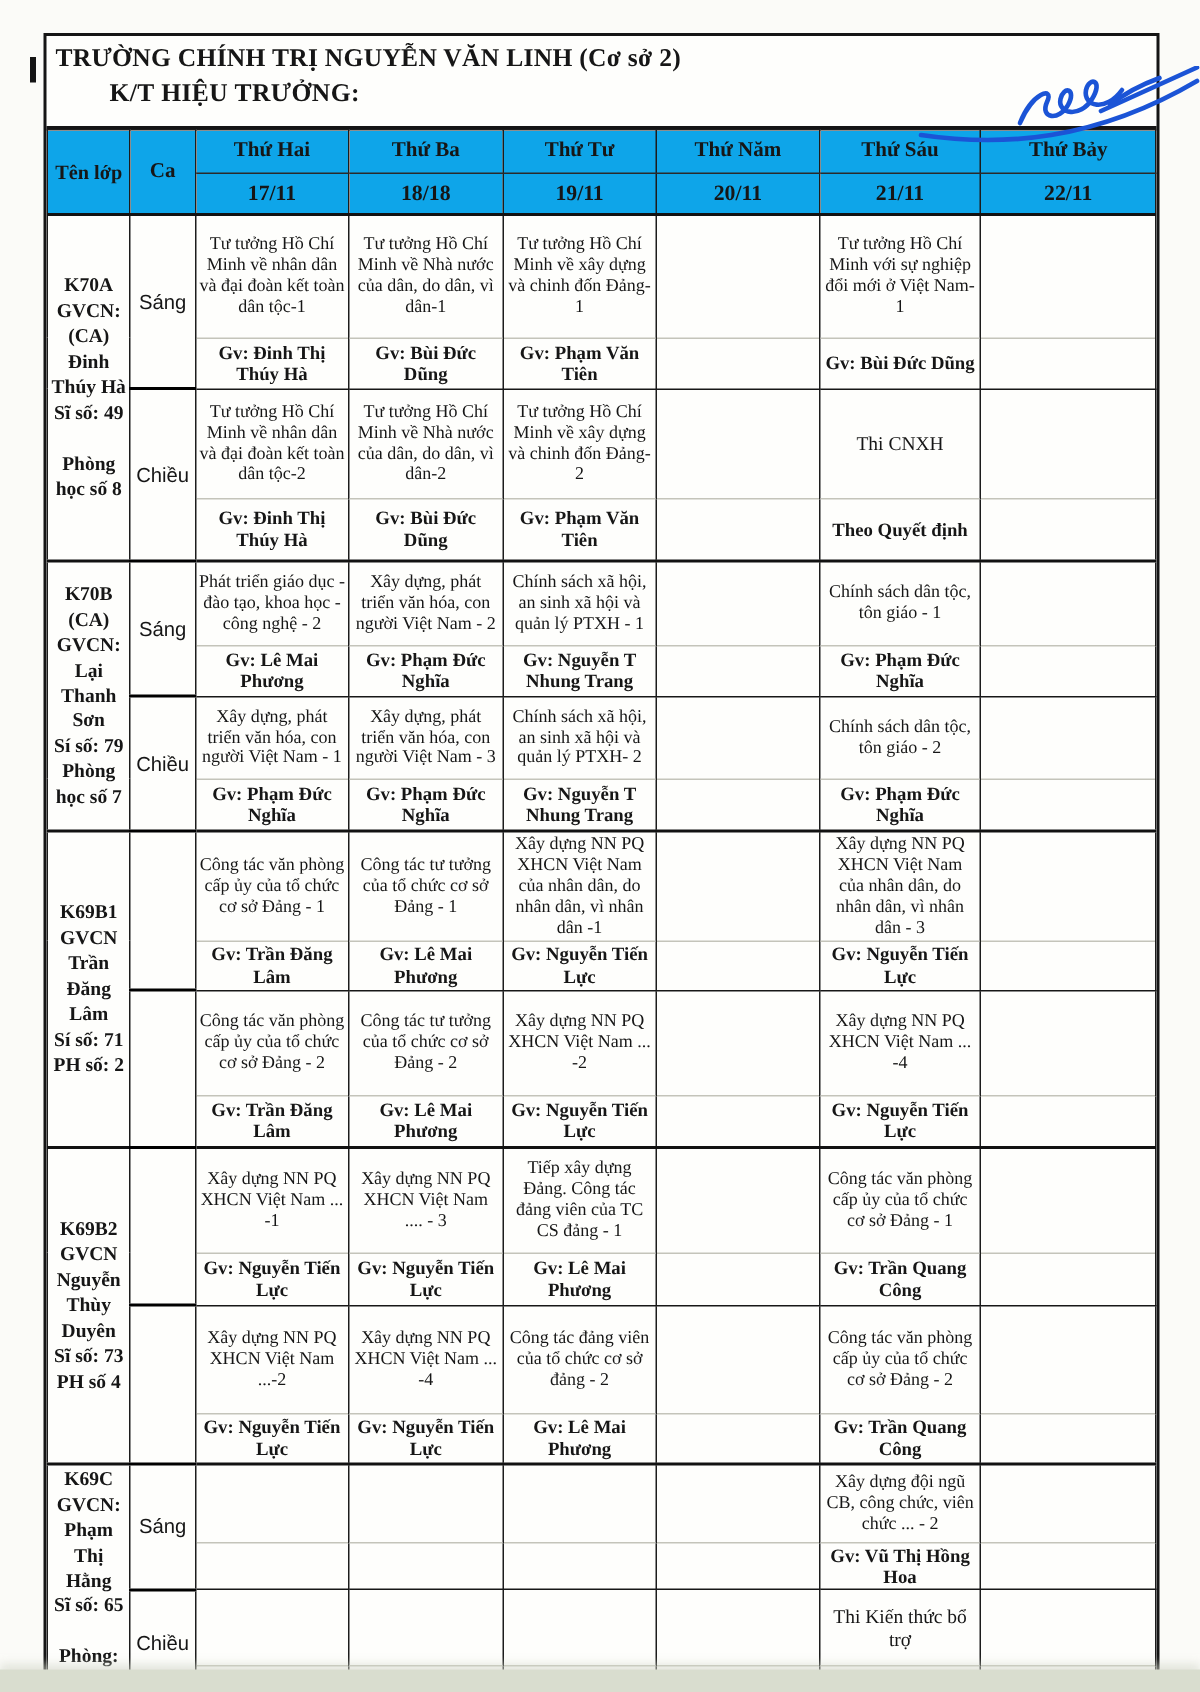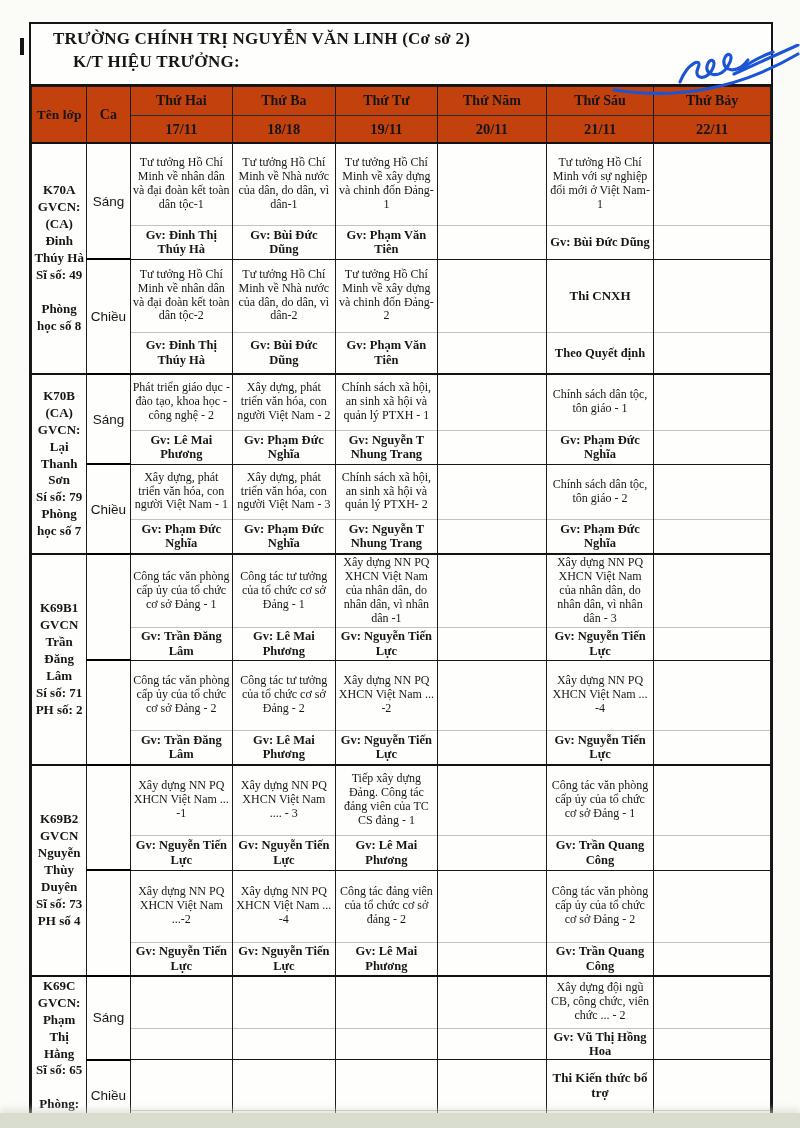--- a/index.html
+++ b/index.html
@@ -11,49 +11,49 @@
     -webkit-font-smoothing:antialiased;
   }
   .edge-tick{position:absolute;left:20px;top:38px;width:4px;height:17px;background:#141414;}
   .scan-band{position:absolute;left:0;right:0;bottom:0;height:15px;background:#d9ddcf;box-shadow:0 -4px 6px rgba(210,214,200,.55);}
   .sheet{
     position:absolute;left:29px;top:22px;width:740px;
     border:2.5px solid #151515;background:#fefefc;
   }
   
   .titlebox{position:relative;height:62px;border-bottom:2.3px solid #151515;padding-top:5px;box-sizing:border-box;}
-  .t-line1{font-size:17px;font-weight:700;padding-left:6px;letter-spacing:.2px;white-space:nowrap;margin-left:16px;}
+  .t-line1{font-size:17px;font-weight:700;padding-left:6px;letter-spacing:.2px;white-space:nowrap;}
   .t-line2{display:flex;align-items:baseline;font-size:17px;font-weight:700;margin-top:3px;white-space:nowrap;}
   .t-line2 .sched{margin-left:96px;}
   .t-line2 .kt{margin-left:42px;letter-spacing:.3px;}
   .sig-wrap{position:absolute;right:-31px;top:20px;width:192px;height:60px;overflow:visible;z-index:4;pointer-events:none;}
   
   table{border-collapse:collapse;width:100%;table-layout:fixed;background:#fefefc;}
   th,td{border:1.6px solid #1c1c1c;padding:1px 2px;text-align:center;vertical-align:middle;overflow:hidden;}
   thead{border-bottom:2.3px solid #121212;}
   tbody{border-bottom:2.4px solid #121212;}
-  th{font-weight:700;background:#c2410c;}
+  th{font-weight:700;background:#0ea5e9;}
   .th-corner{font-size:13.5px;}
   .th-ca{font-size:14px;}
   .th-day{font-size:14px;height:26px;border-bottom:1px solid #2a2a2a;}
   .th-date{font-size:14.5px;height:24px;}
   td.classcell{
     font-weight:700;font-size:13px;line-height:1.3;white-space:pre-line;
     font-family:"Liberation Serif","DejaVu Serif",serif;
   }
   td.shift{
     font-family:"Liberation Sans","DejaVu Sans",sans-serif;
     font-weight:400;font-size:13.5px;
     border-bottom:2px solid #000000;
   }
   td.subject{
     font-size:12px;line-height:1.16;border-bottom:0;
     font-family:"Liberation Serif","DejaVu Serif",serif;
   }
-  td.subject.bold{font-weight:700;font-size:13px;}
+  td.subject.bold{font-weight:400;font-size:13px;}
   td.teacher{
     font-weight:700;font-size:12.5px;line-height:1.15;
     border-top:1px solid #c4c4ba;
   }
   tr.ca-end td.teacher{border-bottom:1.8px solid #171717;}
 </style>
 </head>
 <body>
 
 <div class="edge-tick"></div>

